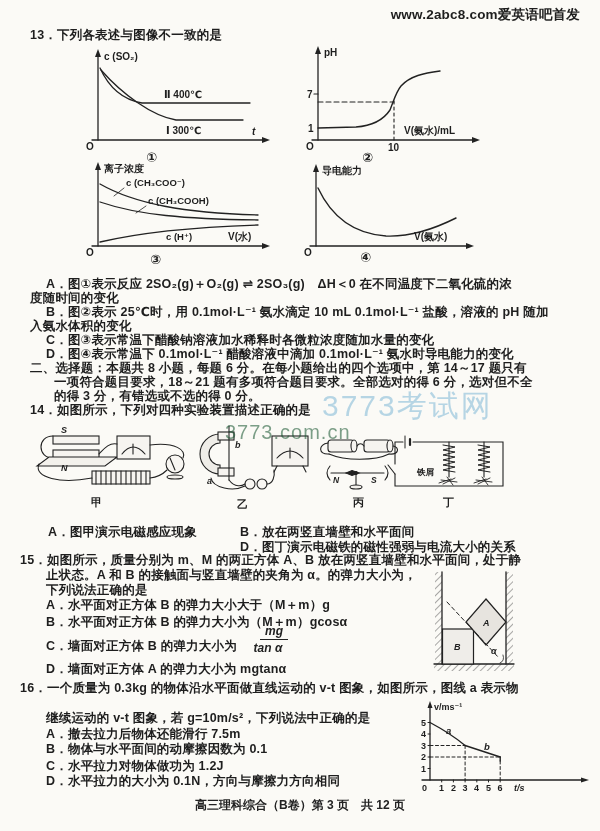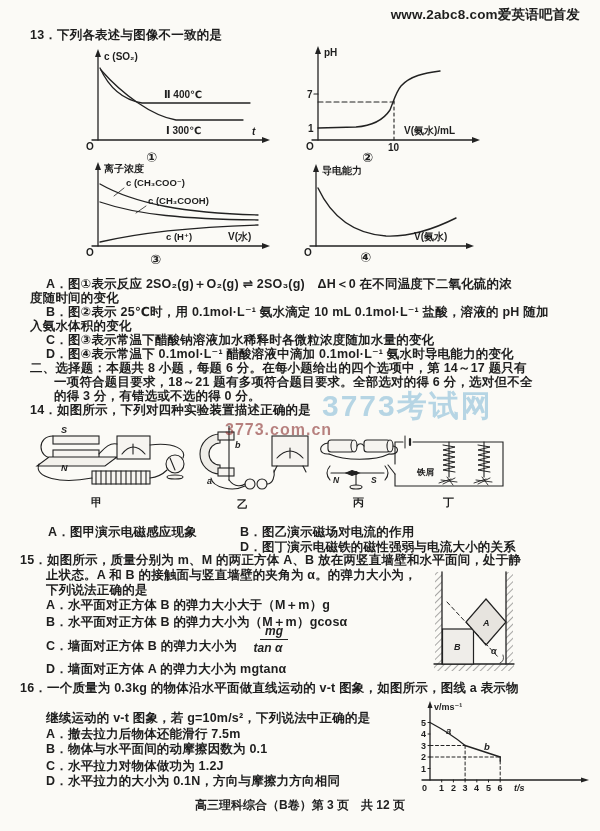--- a/index.html
+++ b/index.html
@@ -3,23 +3,23 @@
 <meta charset="utf-8">
 <style>
   html,body{margin:0;padding:0;background:#9a9a9a;}
   .page{position:relative;width:600px;height:831px;margin:0 auto;background:#fbfaf6;
         font-family:"Liberation Sans","DejaVu Sans",sans-serif;color:#222;overflow:hidden;}
   .t{position:absolute;white-space:nowrap;font-size:12.5px;font-weight:600;color:#1e1e1e;
      letter-spacing:.2px;z-index:2;}
   .hdr{font-size:13.5px;font-weight:700;}
   .gnum{position:absolute;font-size:13px;font-weight:600;z-index:2;}
   .figlabel{font-size:11px;}
-  .wm{position:absolute;font-weight:700;white-space:nowrap;z-index:3;pointer-events:none;}
+  .wm{position:absolute;font-weight:400;white-space:nowrap;z-index:3;pointer-events:none;}
   .wm1{color:#7fb8d6;opacity:.55;font-size:30px;letter-spacing:2px;}
-  .wm2{color:#7f1d1d;opacity:.55;font-size:16px;letter-spacing:1px;}
+  .wm2{color:#14532d;opacity:.55;font-size:20px;letter-spacing:1px;}
   svg{position:absolute;overflow:visible;z-index:2;}
   svg text{font-family:"Liberation Sans","DejaVu Sans",sans-serif;fill:#1e1e1e;font-weight:600;}
   .frac{position:absolute;text-align:center;font-size:12px;font-weight:600;font-style:italic;z-index:2;}
   .frac .fn{border-bottom:1.4px solid #222;padding:0 5px 1px 5px;margin-left:12px;}
   .frac .fd{padding-top:1px;}
   .footer{position:absolute;left:140px;top:797px;width:320px;text-align:center;
           font-size:12px;font-weight:600;z-index:2;}
   path,line,polyline{stroke-linecap:round;}
 </style>
 </head>
@@ -206,21 +206,21 @@
     </g>
     <text x="392" y="51" font-size="8.5">铁屑</text>
 
     <text x="66" y="82" class="figlabel" font-size="11">甲</text>
     <text x="212" y="84" class="figlabel" font-size="11">乙</text>
     <text x="328" y="82" class="figlabel" font-size="11">丙</text>
     <text x="418" y="82" class="figlabel" font-size="11">丁</text>
   </svg>
 
   <div class="t" style="left:48px;top:524px">A．图甲演示电磁感应现象</div>
-  <div class="t" style="left:240px;top:524px">B．图乙演示磁场对电流的作用</div>
+  <div class="t" style="left:240px;top:524px">B．放在两竖直墙壁和水平面间</div>
   <div class="t" style="left:240px;top:539px">D．图丁演示电磁铁的磁性强弱与电流大小的关系</div>
 
   <div class="t" style="left:20px;top:552px">15．如图所示，质量分别为 m、M 的两正方体 A、B 放在两竖直墙壁和水平面间，处于静</div>
   <div class="t" style="left:46px;top:567px">止状态。A 和 B 的接触面与竖直墙壁的夹角为 α。的弹力大小为，</div>
   <div class="t" style="left:46px;top:582px">下列说法正确的是</div>
   <div class="t" style="left:46px;top:597px">A．水平面对正方体 B 的弹力大小大于（M＋m）g</div>
   <div class="t" style="left:46px;top:638px">C．墙面对正方体 B 的弹力大小为</div>
   <div class="t" style="left:46px;top:614px">B．水平面对正方体 B 的弹力大小为（M＋m）gcosα</div>
   <div class="frac" style="left:248px;top:624px">
     <div class="fn">mg</div>

